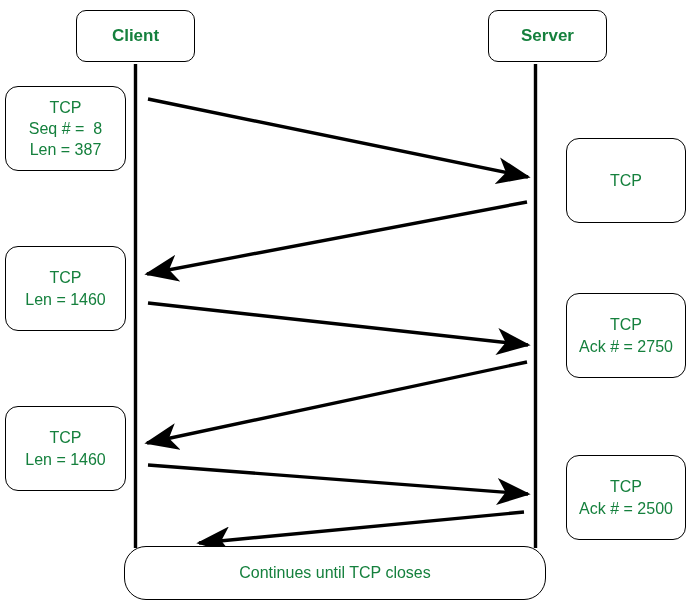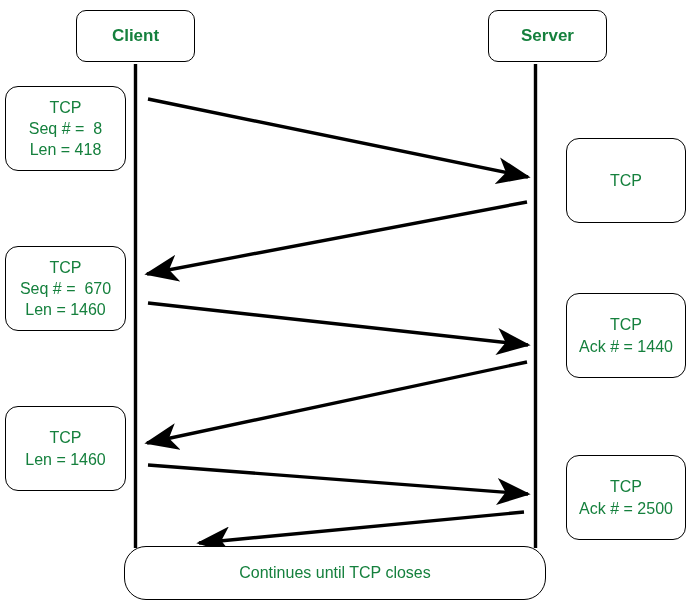--- a/index.html
+++ b/index.html
@@ -87,41 +87,40 @@
     <span class="line">Client</span>
   </div>
 
   <div class="node endpoint" style="left:488px; top:10px; width:119px; height:52px;">
     <span class="line">Server</span>
   </div>
 
   <div class="node" style="left:5px; top:86px; width:121px; height:85px;">
     <span class="line">TCP</span>
     <span class="line">Seq # =  8</span>
-    <span class="line">Len = 418</span>
+    <span class="line">Len = 387</span>
   </div>
 
   <div class="node" style="left:5px; top:246px; width:121px; height:85px;">
     <span class="line">TCP</span>
-    <span class="line">Seq # =  670</span>
     <span class="line">Len = 1460</span>
   </div>
 
   <div class="node" style="left:5px; top:406px; width:121px; height:85px;">
     <span class="line">TCP</span>
     <span class="line">Len = 1460</span>
   </div>
 
   <div class="node" style="left:566px; top:138px; width:120px; height:85px;">
     <span class="line">TCP</span>
   </div>
 
   <div class="node" style="left:566px; top:293px; width:120px; height:85px;">
     <span class="line">TCP</span>
-    <span class="line">Ack # = 1440</span>
+    <span class="line">Ack # = 2750</span>
   </div>
 
   <div class="node" style="left:566px; top:455px; width:120px; height:85px;">
     <span class="line">TCP</span>
     <span class="line">Ack # = 2500</span>
   </div>
 
   <div class="node bottom-bar" style="left:124px; top:546px; width:422px; height:54px;">
     <span class="line">Continues until TCP closes</span>
   </div>

